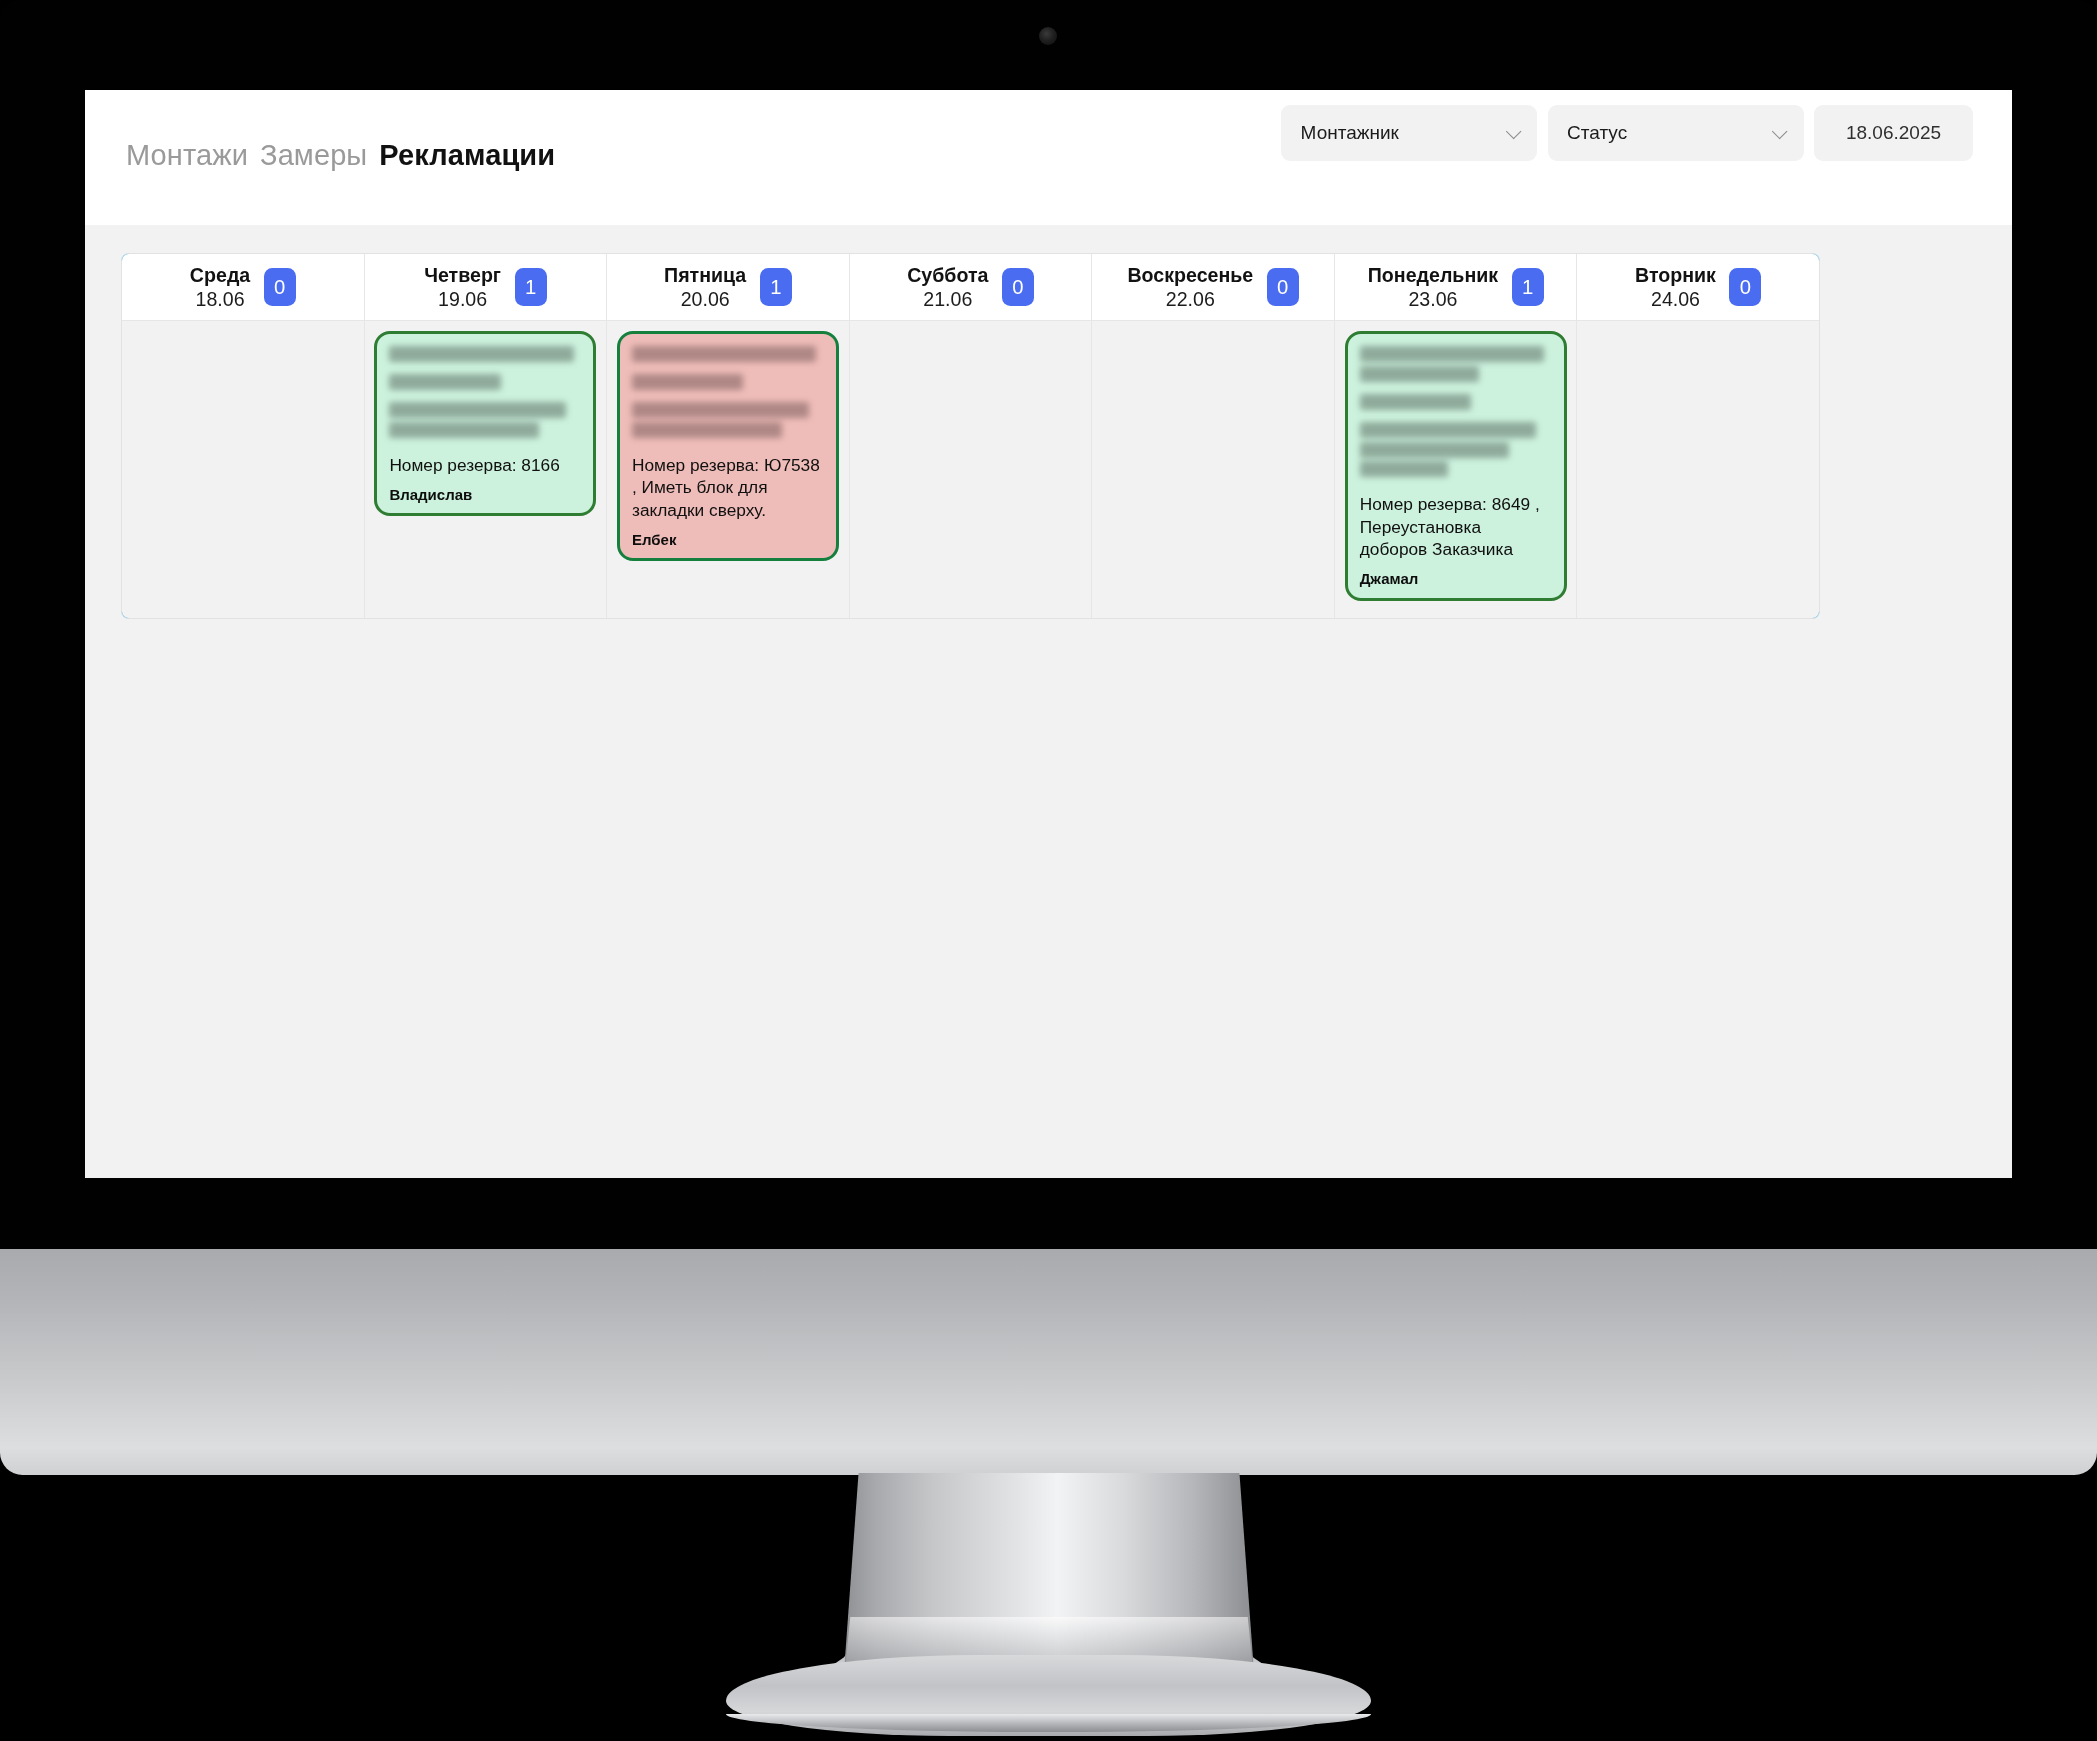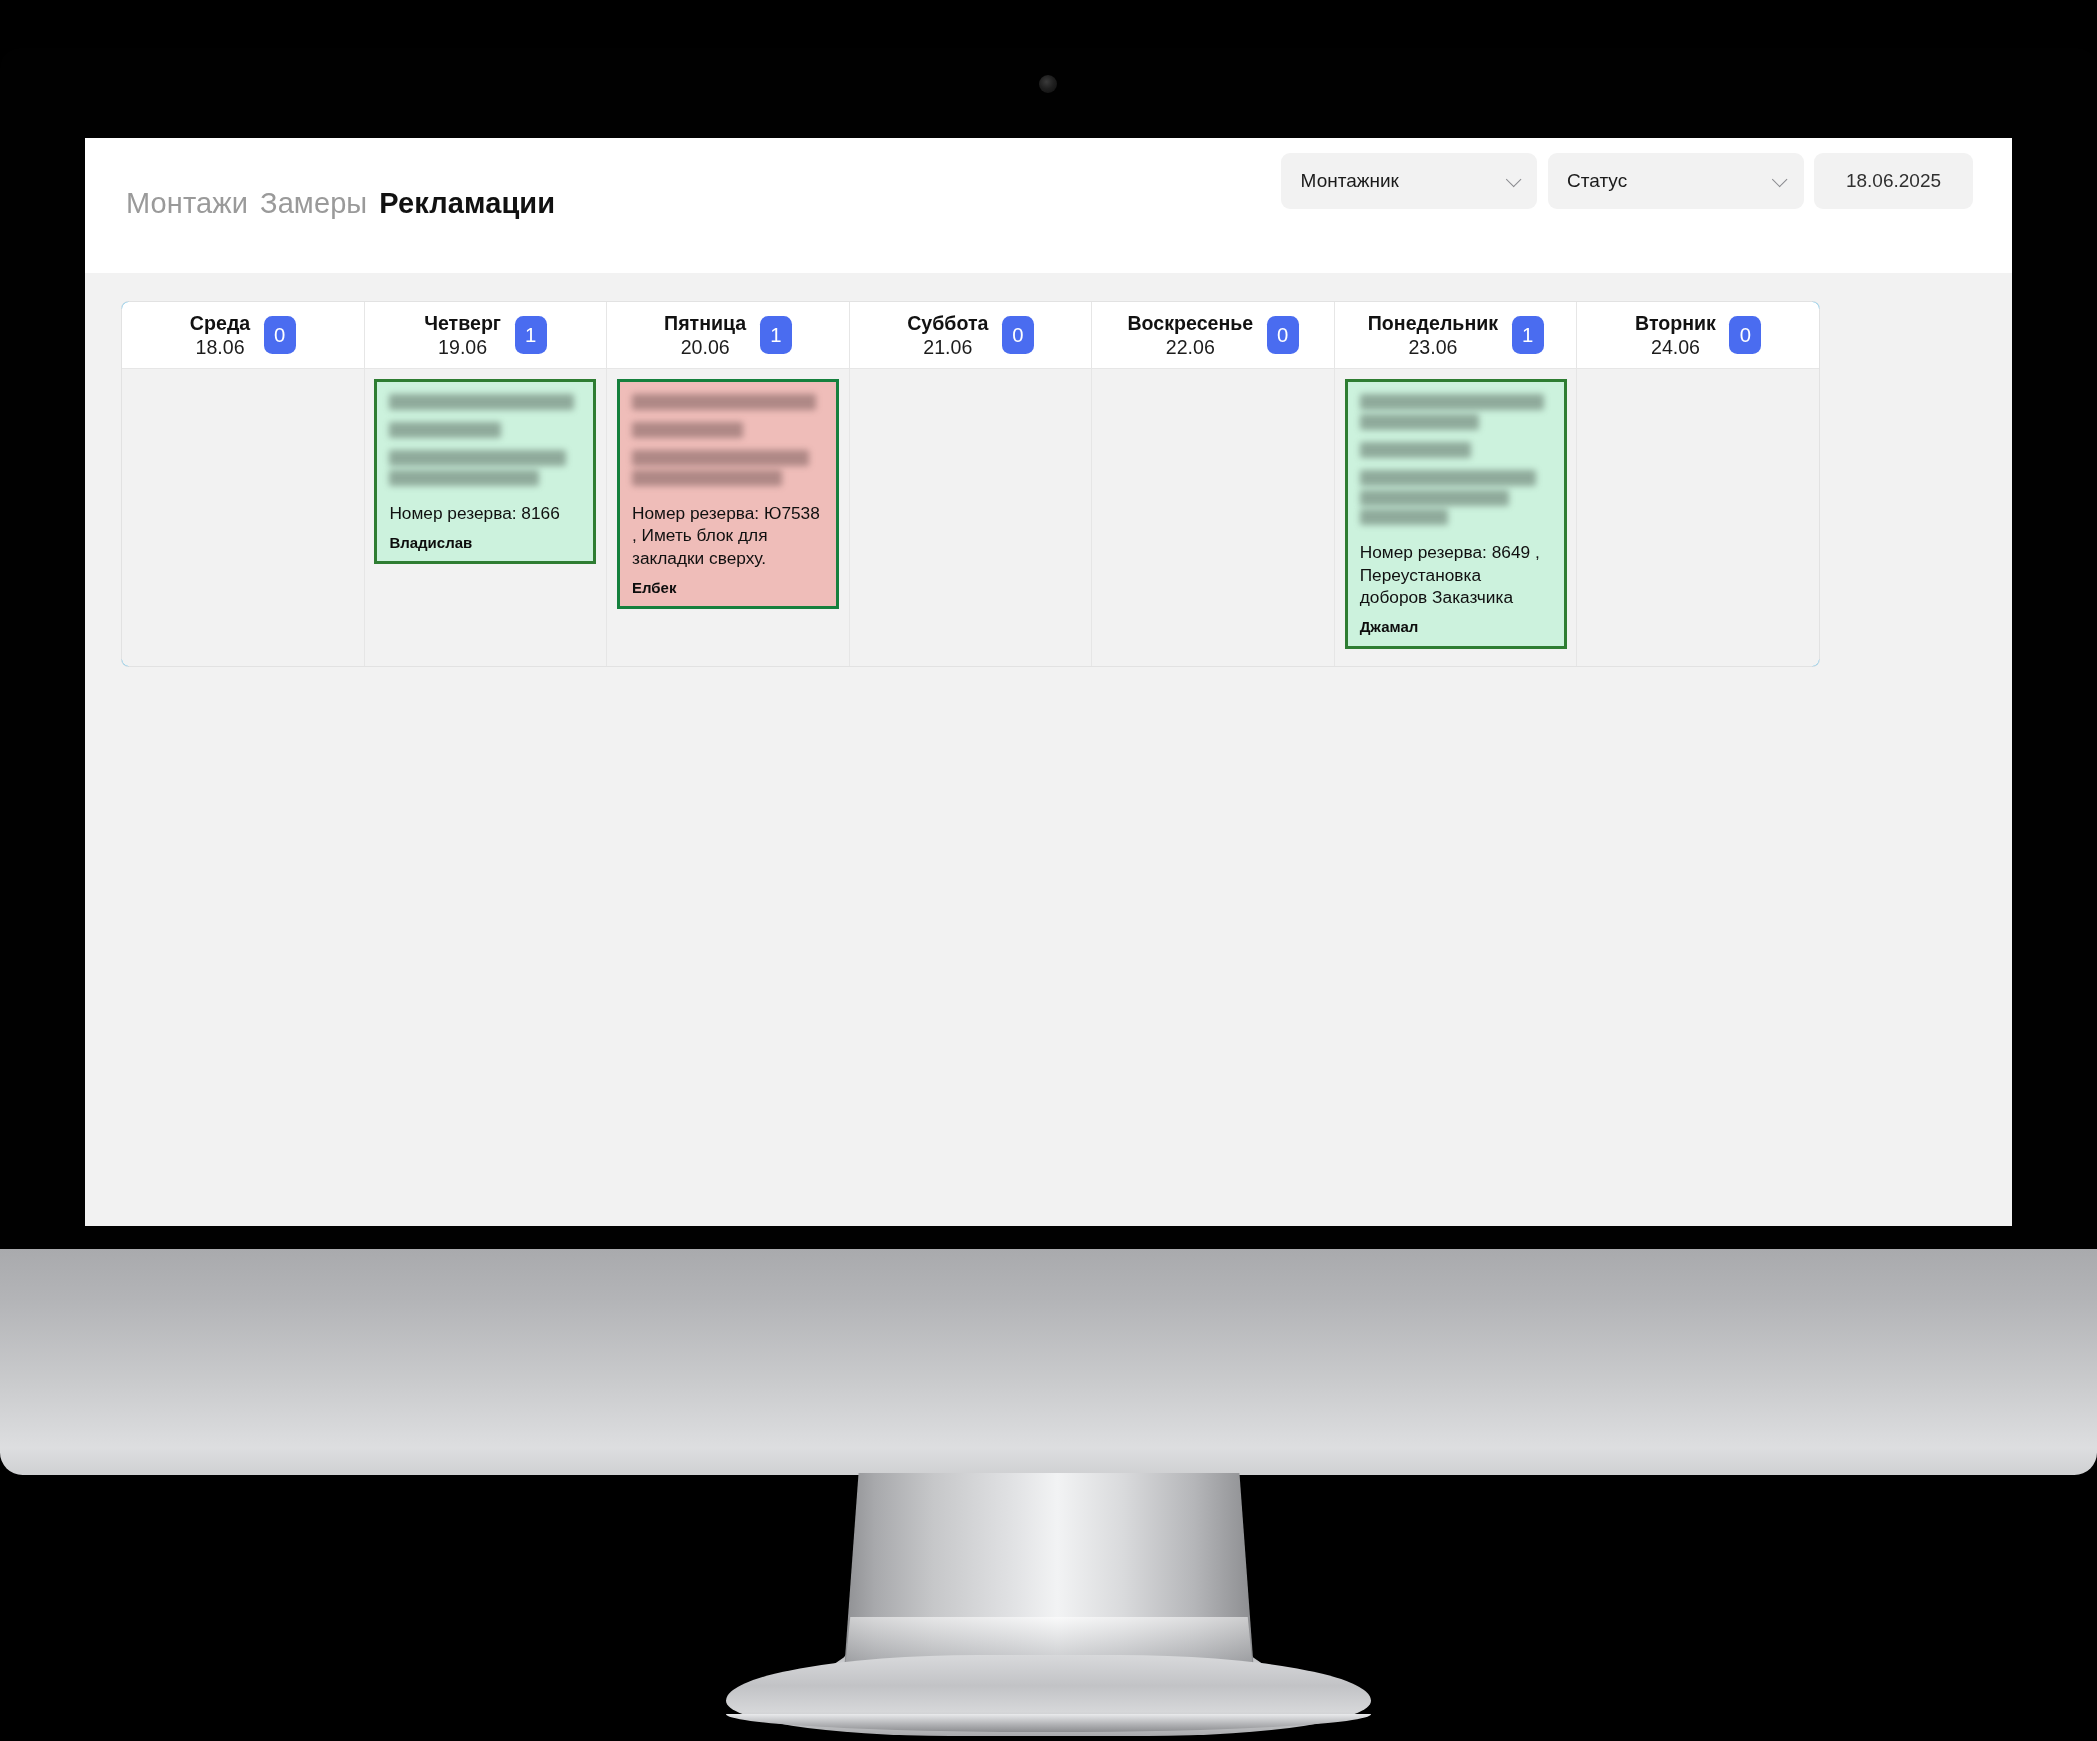--- a/index.html
+++ b/index.html
@@ -21,21 +21,20 @@
   }
 
   #monitor-body {
     position: absolute;
     left: 0;
     top: 0;
     width: 2097px;
     height: 1249px;
     background: #010101;
     border-radius: 19.6px 19.6px 0 0;
-    margin-top: 48px;
   }
 
   #camera-dot {
     position: absolute;
     left: 1039px;
     top: 27px;
     width: 18px;
     height: 18px;
     border-radius: 50%;
     background: radial-gradient(circle at 42% 38%, #3a3a3a 0%, #202020 45%, #0c0c0c 100%);
@@ -257,21 +256,21 @@
     border-right: 0.8px solid #e6e6e6;
     padding: 9.8px 9.8px 16.6px 9.8px;
     display: flex;
     flex-direction: column;
     gap: 10.5px;
   }
   .day-cell:last-child { border-right: none; }
 
   
   .appt-card {
-    border-radius: 0;
+    border-radius: 16px;
     padding: 12px 12px 10.5px 12px;
     cursor: pointer;
   }
   .appt-card.green { background: #ccf2dd; border: 3px solid #2e7d32; }
   .appt-card.red   { background: #efbdb9; border: 3px solid #15803d; }
 
   .redacted-group { display: flex; flex-direction: column; }
   .redacted-line {
     height: 16px;
     border-radius: 2.3px;

